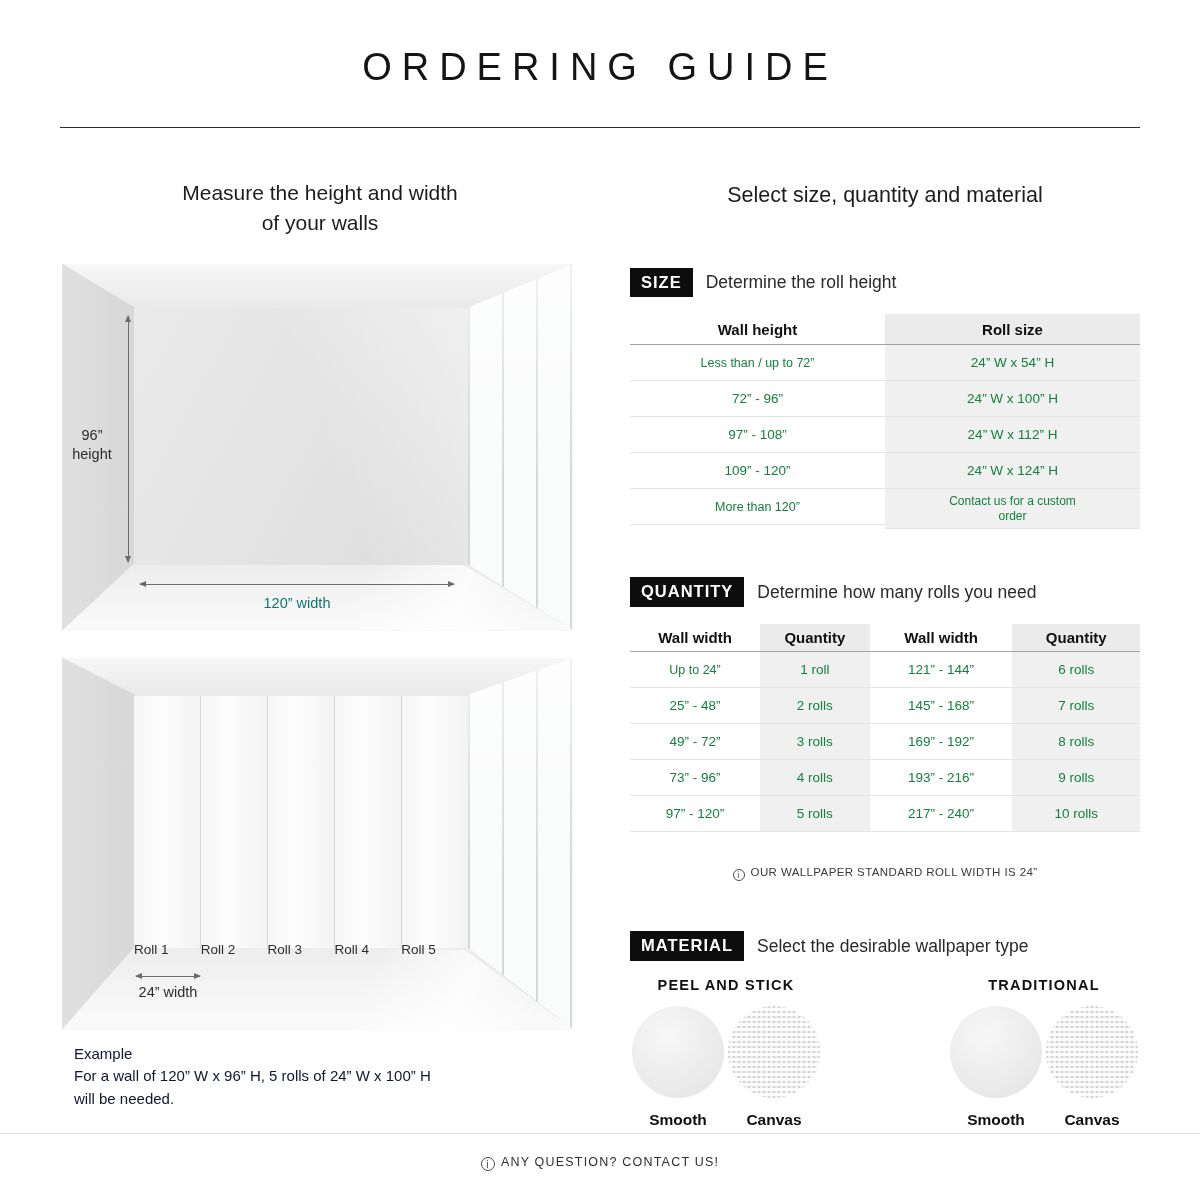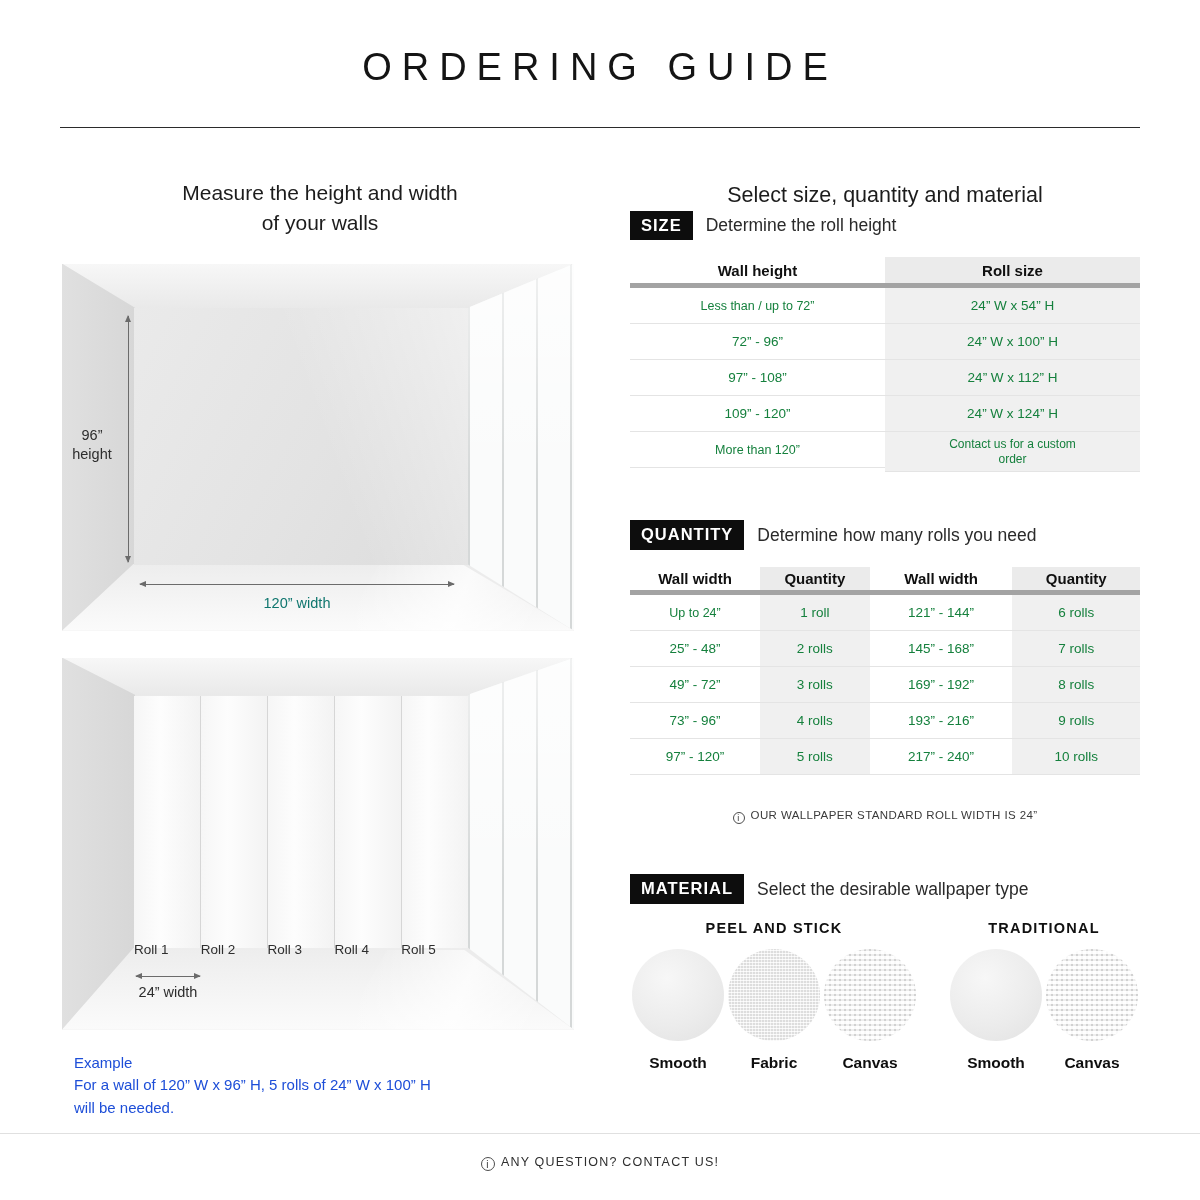--- a/index.html
+++ b/index.html
@@ -85,40 +85,40 @@
     font-size:14.5px; color:#0f766e; }
 
   .dim-h24 { position:absolute; left:74px; top:318px; width:64px; height:1px; background:#6b6b6b; }
   .dim-h24::before { content:""; position:absolute; left:-1px; top:-3px;
     border-top:3.5px solid transparent; border-bottom:3.5px solid transparent; border-right:7px solid #6b6b6b; }
   .dim-h24::after { content:""; position:absolute; right:-1px; top:-3px;
     border-top:3.5px solid transparent; border-bottom:3.5px solid transparent; border-left:7px solid #6b6b6b; }
   .dim-h24-label { position:absolute; left:41px; top:326px; width:130px; text-align:center;
     font-size:14.5px; color:#2d2d2d; }
 
-  .example { margin-top:22px; padding-left:14px; font-size:15px; line-height:1.5; color:#1d4ed8; }
+  .example { margin-top:13px; padding-left:14px; font-size:15px; line-height:1.5; color:#0f172a; }
 
   
   .col-right { position:absolute; left:630px; top:150px; width:510px; }
   .col-right .col-heading { margin-top:30px; font-size:21.5px; }
 
   .sec-head { display:flex; align-items:center; }
-  .sec-head.size { }
+  .sec-head.size { margin-top:57px; }
   .sec-head.quantity { margin-top:48px; }
   .sec-head.material { margin-top:50px; }
   .badge { background:#0d0d0d; color:#fff; font-weight:bold; font-size:16.5px;
     letter-spacing:1px; padding:5px 11px; line-height:1.2; }
   .sec-sub { margin-left:13px; font-size:17.5px; color:#2a2a2a; }
 
   .grid-table { display:grid; width:100%; }
   .size-table { grid-template-columns:50% 50%; margin-top:17px; }
   .qty-table { grid-template-columns:25.5% 21.5% 28% 25%; margin-top:17px; }
   .cell { display:flex; align-items:center; justify-content:center; text-align:center;
     height:36px; font-size:13.5px; color:#15803d; border-bottom:1px solid #e4e4e4; }
-  .cell.th { height:31px; font-size:15px; font-weight:bold; color:#101010; border-bottom:5px solid #a3a3a3; }
+  .cell.th { height:31px; font-size:15px; font-weight:bold; color:#101010; border-bottom:1px solid #a3a3a3; }
   .qty-table .cell.th { height:28px; }
   .cell.shade { background:#f0f0f0; }
   .cell.th.shade { background:#ebebeb; }
   .cell.sm { font-size:12.5px; }
   .cell.tall { height:40px; font-size:12px; line-height:1.25; padding:0 56px; }
 
   .note { margin-top:34px; text-align:center; font-size:11.5px; letter-spacing:.4px; color:#3a3a3a; }
 
   .info-icon { display:inline-block; width:14px; height:14px; line-height:13px;
     border:1px solid #4d4d4d; border-radius:50%; font-size:10px; text-align:center;
@@ -282,24 +282,20 @@
     </div>
     <div class="mat-groups">
       <div class="mat-group">
         <div class="mat-group-title">PEEL AND STICK</div>
         <div class="swatches">
           <div class="swatch">
             <div class="circle smooth"></div>
             <div class="swatch-label">Smooth</div>
           </div>
           <div class="swatch">
-            <div class="circle fabric"></div>
-            <div class="swatch-label">Fabric</div>
-          </div>
-          <div class="swatch">
             <div class="circle canvas"></div>
             <div class="swatch-label">Canvas</div>
           </div>
         </div>
       </div>
       <div class="mat-group">
         <div class="mat-group-title">TRADITIONAL</div>
         <div class="swatches">
           <div class="swatch">
             <div class="circle smooth"></div>

